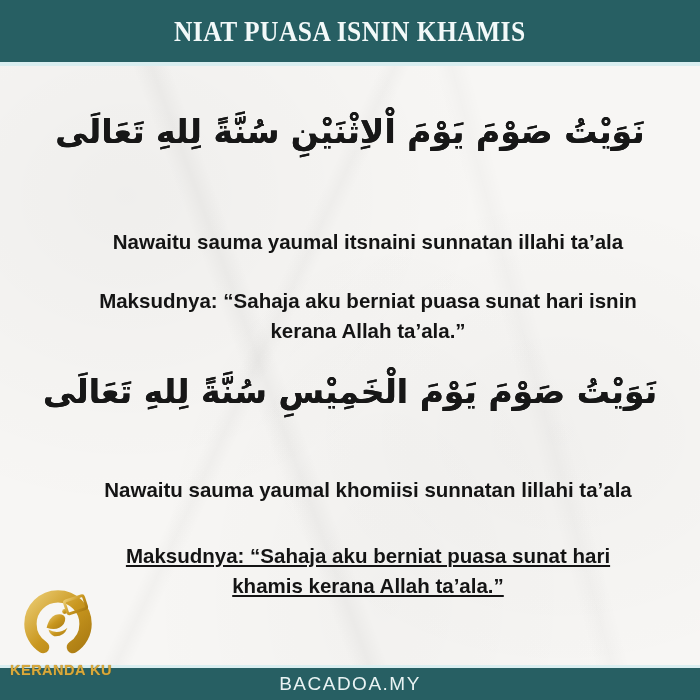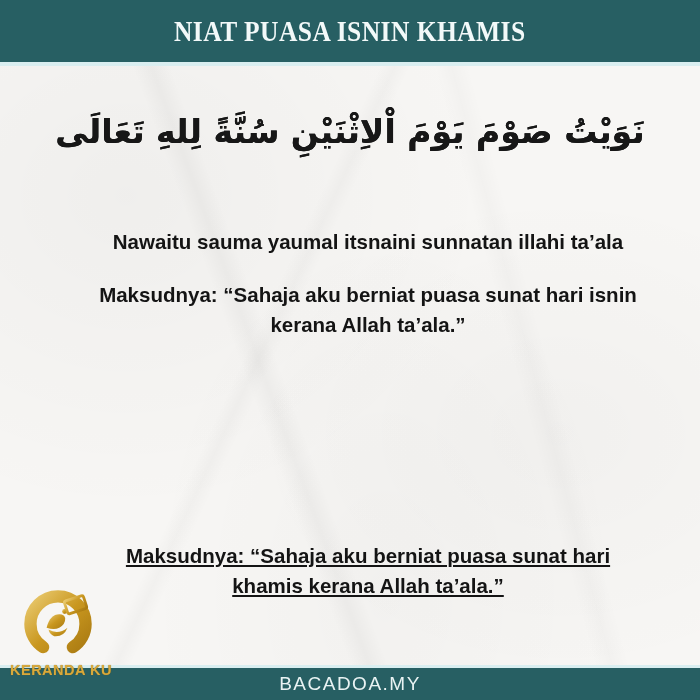--- a/index.html
+++ b/index.html
@@ -53,21 +53,21 @@
   .latin {
     position: absolute; left: 0; right: 0;
     text-align: center;
     font-weight: 700;
     font-size: 20.5px;
     color: #141414;
     line-height: 30px;
     margin-left: 36px;
   }
   .translit-monday   { top: 227px; }
-  .meaning-monday    { top: 280px; }
+  .meaning-monday    { top: 286px; }
   .meaning-monday span  { display: inline-block; max-width: 590px; }
   .translit-thursday { top: 475px; }
   .meaning-thursday  { top: 541px; }
   .meaning-thursday span { display: inline-block; max-width: 545px; text-decoration: underline; }
 
   .footer-bar {
     position: absolute; left: 0; right: 0; bottom: 0;
     height: 35px;
     background: #275f63;
     border-top: 3px solid #d9eef0;
@@ -107,21 +107,23 @@
   <header class="header-bar">
     <h1 class="page-title">NIAT PUASA ISNIN KHAMIS</h1>
   </header>
 
   <div class="arabic arabic-monday" dir="rtl">نَوَيْتُ صَوْمَ يَوْمَ اْلاِثْنَيْنِ سُنَّةً لِلهِ تَعَالَى</div>
 
   <p class="latin translit-monday">Nawaitu sauma yaumal itsnaini sunnatan illahi ta’ala</p>
 
   <p class="latin meaning-monday"><span>Maksudnya: “Sahaja aku berniat puasa sunat hari isnin kerana Allah ta’ala.”</span></p>
 
+  <div class="arabic arabic-thursday" dir="rtl">نَوَيْتُ صَوْمَ يَوْمَ الْخَمِيْسِ سُنَّةً لِلهِ تَعَالَى</div>
 
+  <p class="latin translit-thursday">Nawaitu sauma yaumal khomiisi sunnatan lillahi ta’ala</p>
 
   <p class="latin meaning-thursday"><span>Maksudnya: “Sahaja aku berniat puasa sunat hari khamis kerana Allah ta’ala.”</span></p>
 
   <footer class="footer-bar">
     <span class="website">BACADOA.MY</span>
   </footer>
 
   <div class="brand-logo">
     <svg width="76" height="76" viewBox="0 0 80 80">
       <defs>

